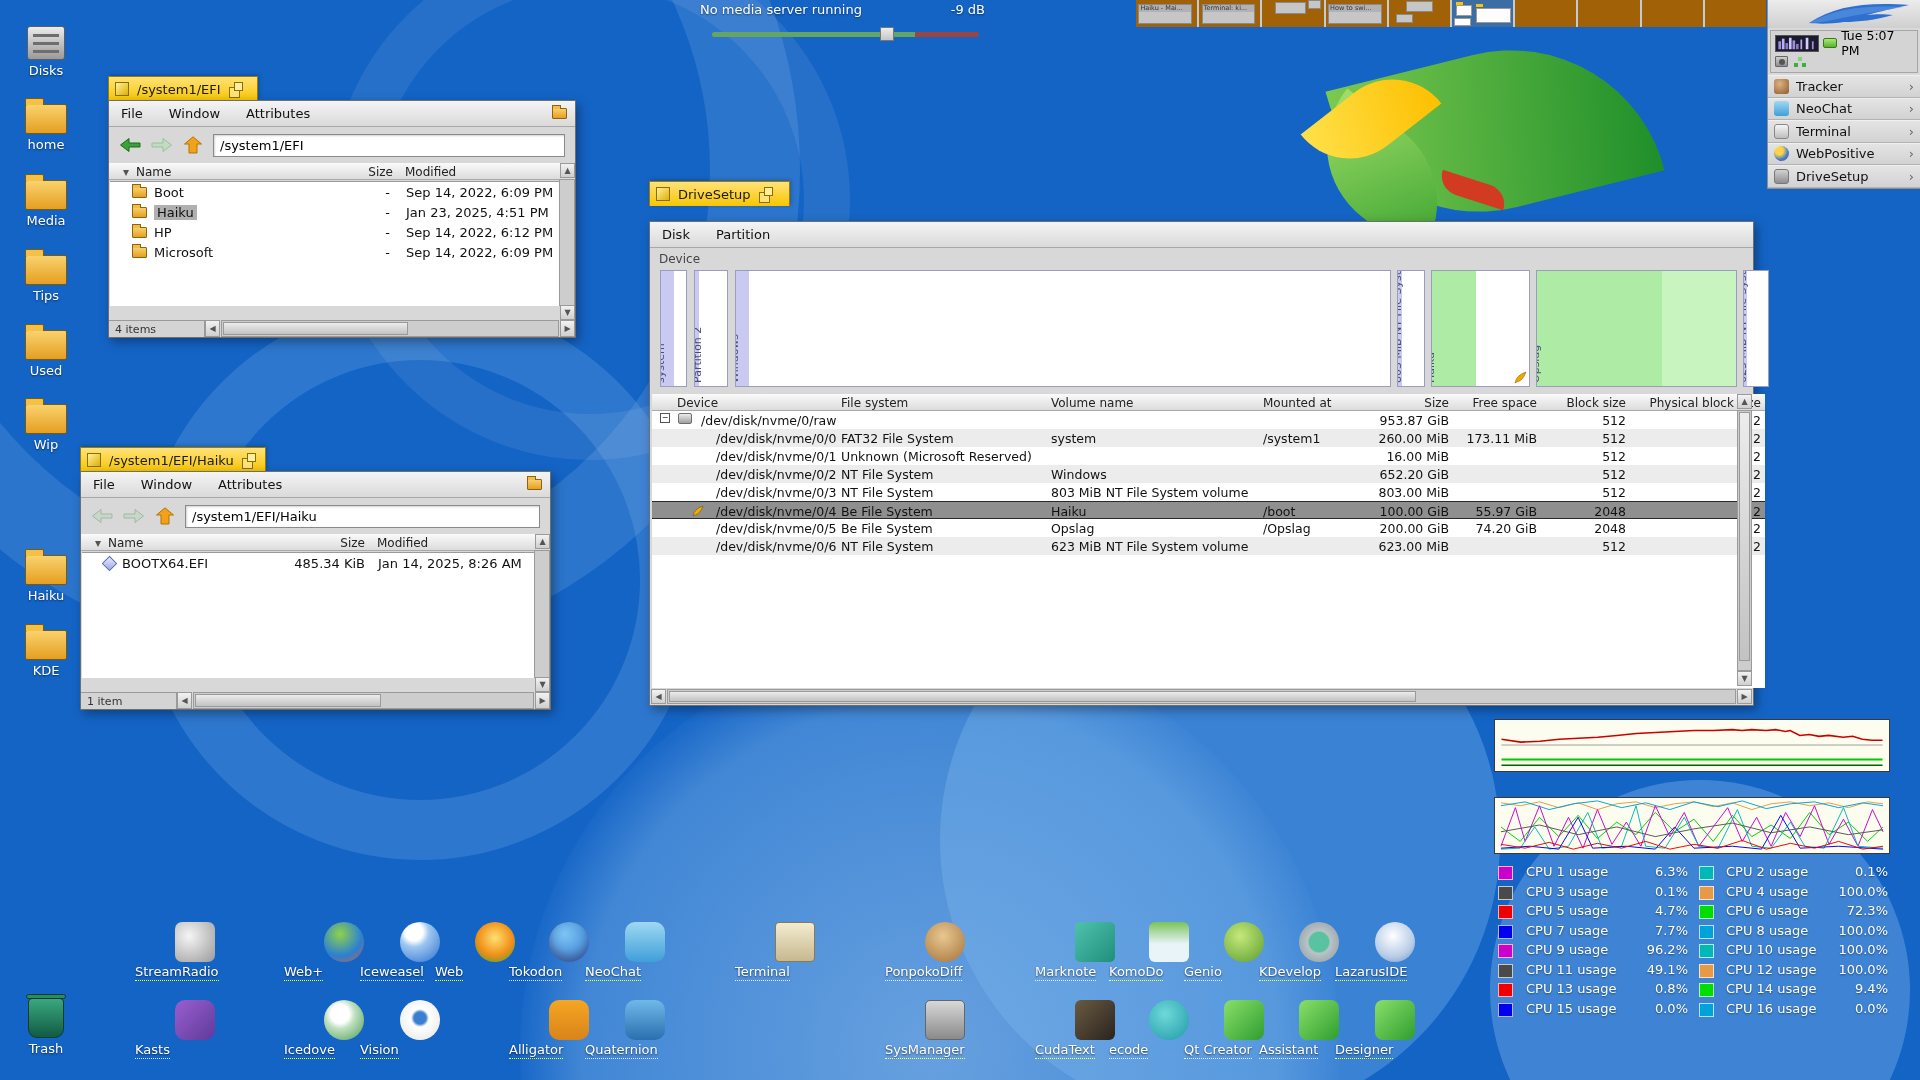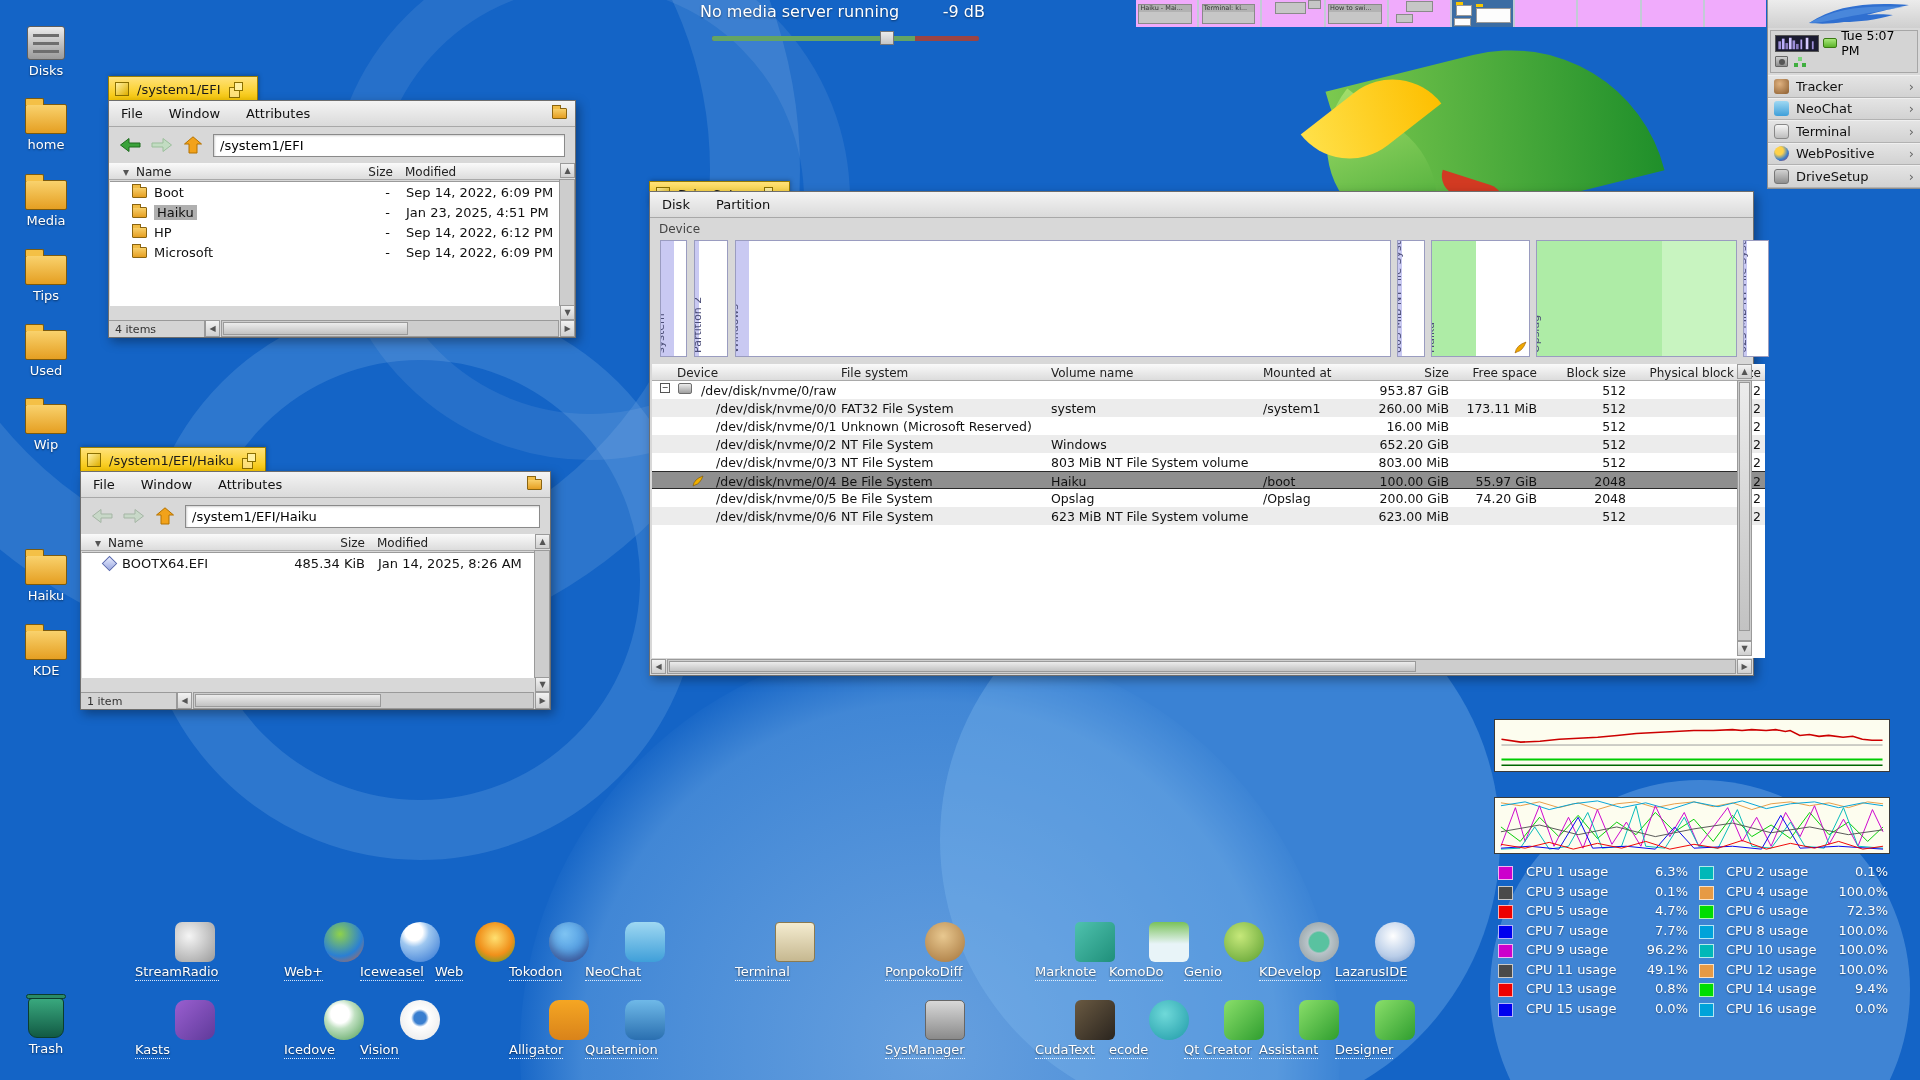--- a/index.html
+++ b/index.html
@@ -63,21 +63,21 @@
   .cdev1{left:49px}.cdev2{left:64px}.cfs{left:189px}.cvol{left:399px}.cmnt{left:611px}
   .csz{right:316px;text-align:right}.cfr{right:228px;text-align:right}.cbl{right:139px;text-align:right}.cpb{right:4px;text-align:right}
   .exp{left:8px;top:3px;width:10px;height:10px;border:1px solid #555;font-size:8px;line-height:8px;text-align:center;background:#fff}
   .diskic{left:26px;top:3px;width:14px;height:11px;background:linear-gradient(#ececec,#9f9f9f);border:1px solid #6e6e6e;border-radius:2px}
   
   #deskbar{position:absolute;right:0;top:0;width:153px;background:#d9d9d9;border-left:1px solid #8e8e8e;border-bottom:1px solid #8e8e8e;z-index:60}
   .dbapp{height:22.5px;display:flex;align-items:center;gap:7px;padding:0 6px;font-size:13px;border-top:1px solid #efefef;border-bottom:1px solid #b2b2b2;background:linear-gradient(#e4e4e4,#d2d2d2)}
   .dbapp .arr{margin-left:auto;color:#666;font-size:13px}
   .dbic{width:15px;height:15px;border-radius:3px}
   #workspaces{position:absolute;left:1136px;top:0;width:630px;height:27px;display:flex;gap:2px;background:#c2cbd6;padding:0;z-index:60}
-  .ws{flex:1;background:#f0abfc;position:relative;overflow:hidden}
+  .ws{flex:1;background:#a16207;position:relative;overflow:hidden}
   .ws.active{background:#3c6da3}
   .miniw{position:absolute;background:#c6c6c6;border:1px solid #8a8a8a}
   .miniw .mtt{display:block;height:7px;background:#b2b2b2;font-size:6.5px;line-height:7px;color:#333;white-space:nowrap;overflow:hidden;padding-left:1px}
   .miniww{position:absolute;background:#fdfdfd;border:1px solid #9a9a9a}
   .minitab{position:absolute;width:7px;height:3px;background:#f7c600}
   
   .dico{position:absolute;width:80px;text-align:center;z-index:5}
   .dico .lbl{margin-top:3px;font-size:13px;color:#fff;text-shadow:0 1px 2px rgba(0,0,0,.55)}
   .dock-item{position:absolute;width:120px;z-index:5}
   .dock-item .lbl{margin-top:2px;font-size:13px;color:#fff;text-shadow:0 1px 2px rgba(0,0,0,.6)}
@@ -90,21 +90,21 @@
   .legrow{position:relative;height:19.5px}
   .legrow i{position:absolute;top:2px;width:15px;height:14px;border:1px solid rgba(255,255,255,.7)}
   .legrow .l1{position:absolute;left:32px;text-shadow:0 1px 2px rgba(0,0,0,.45)}
   .legrow .v1{position:absolute;left:110px;width:84px;text-align:right;text-shadow:0 1px 2px rgba(0,0,0,.45)}
   .legrow .s2{left:205px}.legrow .l2{position:absolute;left:232px;text-shadow:0 1px 2px rgba(0,0,0,.45)}
   .legrow .v2{position:absolute;left:300px;width:94px;text-align:right;text-shadow:0 1px 2px rgba(0,0,0,.45)}
   .swm{background:#cc00cc}.swt{background:#00b8b8}.swg{background:#4a4a4a}.swo{background:#e69a45}
   .swr{background:#ee0000}.swgr{background:#00dd00}.swb{background:#0000ee}.sws{background:#00a3d9}
   .swur{background:#dd0000}.swcg{background:#00cc00}.swsg{background:#005f00}
   
-  #volpop{position:absolute;left:700px;top:2px;width:285px;z-index:50;color:#fff;font-size:16px;text-shadow:0 1px 2px rgba(0,0,0,.5)}
+  #volpop{position:absolute;left:700px;top:2px;width:285px;z-index:50;color:#fff;font-size:13px;text-shadow:0 1px 2px rgba(0,0,0,.5)}
   #volslider{position:relative;margin-top:10px;height:14px}
   #volslider .trk{position:absolute;left:12px;right:6px;top:5px;height:5px;background:#9a4444;border-radius:2px;overflow:hidden}
   #volslider .grn{position:absolute;left:0;top:0;bottom:0;width:76%;background:#64a464}
   #volslider .th{position:absolute;left:63%;top:0;width:14px;height:14px;background:linear-gradient(#ececec,#c6c6c6);border:1px solid #777}
 </style>
 </head>
 <body>
 
 <div class="bgc" id="bg1"></div>
 <div class="bgc" id="bg2"></div>
@@ -379,21 +379,21 @@
       <div class="sbt" style="left:1px;top:1px;bottom:1px;width:55%"></div>
     </div>
   <div class="sba" style="right:0;bottom:0;height:17px">▶</div>
 </div>
 
 <div class="tab" style="left:649px;top:181px;width:141px">
   <div class="cbox"></div>
   <span class="ttl">DriveSetup</span>
   <div class="zbox"></div>
 </div>
-<div class="win" style="left:649px;top:191px;width:1105px;height:485px;z-index:40">
+<div class="win" style="left:649px;top:221px;width:1105px;height:485px;z-index:40">
   <div class="menubar">
     <span>Disk</span>
     <span>Partition</span>
   </div>
   <div style="position:absolute;left:9px;top:30px;font-size:12px;color:#444">Device</div>
 
   <div class="pbox" style="left:10px;width:27px">
     <div class="pfill" style="width:50%"></div>
       <span class="plabel">system</span>
   </div>

